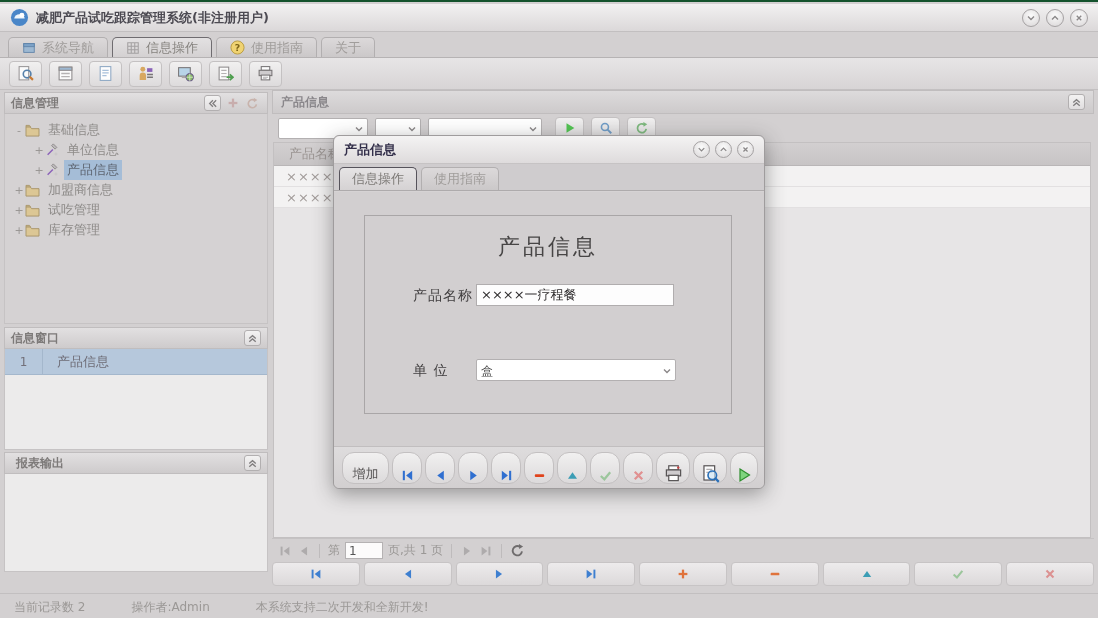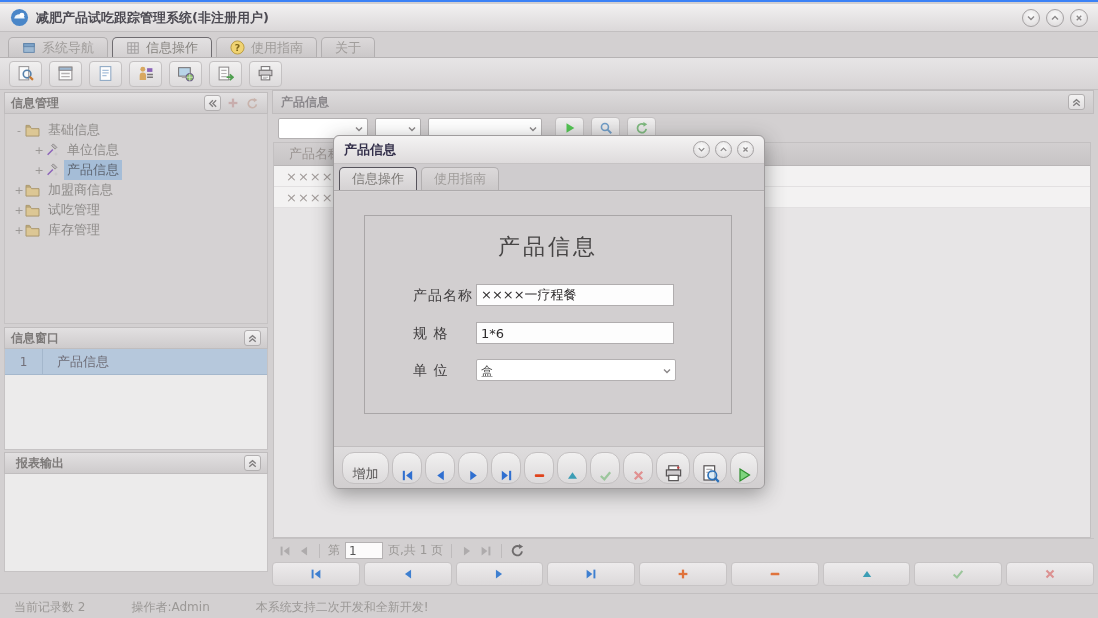--- a/index.html
+++ b/index.html
@@ -1,18 +1,18 @@
 <!DOCTYPE html>
 <html><head>
 <meta charset="utf-8">
 <style>
   * { box-sizing: border-box; }
   body { margin:0; background:#b9b6b7; font-family:"DejaVu Sans", sans-serif; }
   .app { position:relative; width:1098px; height:618px; background:#d3d0d1; overflow:hidden;
-         border-top:2px solid #3b82f6; }
+         border-top:2px solid #14532d; }
   svg.ic { display:block; }
 
   
   .titlebar { position:absolute; left:0; top:2px; width:100%; height:28px;
     background:linear-gradient(#f2f1f1,#dbd8d9); border-bottom:1px solid #c2bfc0;
     display:flex; align-items:center; padding:0 10px; }
   .app-title { font-size:13px; font-weight:bold; color:#4c4a52; margin-left:7px; }
   .win-controls { margin-left:auto; display:flex; gap:6px; }
   .circle-btn { width:18px; height:18px; border-radius:50%; border:1px solid #a5a2a3;
     background:radial-gradient(circle at 50% 35%, #fbfbfb, #d9d6d7); color:#8a8788;
@@ -572,24 +572,20 @@
           <span>使用指南</span>
         </div>
     </div>
     <div class="dlg-body">
       <div class="form-box">
         <div class="form-heading">产品信息</div>
         <div class="f-row" style="top:68px;">
           <label>产品名称</label>
           <input value="××××一疗程餐" style="">
         </div>
-        <div class="f-row" style="top:106px;">
-          <label>规 格</label>
-          <input value="1*6" style="">
-        </div>
         <div class="f-row" style="top:143px;">
           <label>单 位</label>
           <div class="combo">
             <select><option>盒</option></select>
             <svg class="ic chev" width="12" height="12" style="top:5px">
                 <use href="#s-chev-down"></use>
               </svg>
           </div>
         </div>
       </div>

